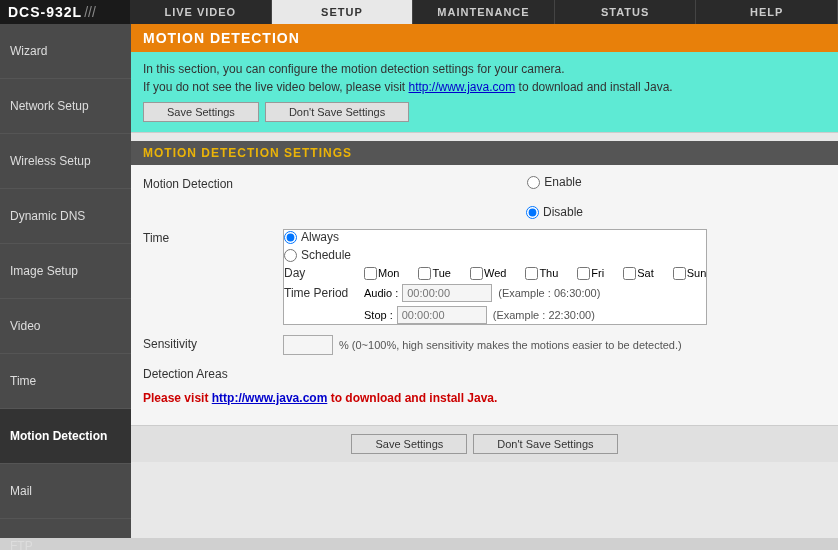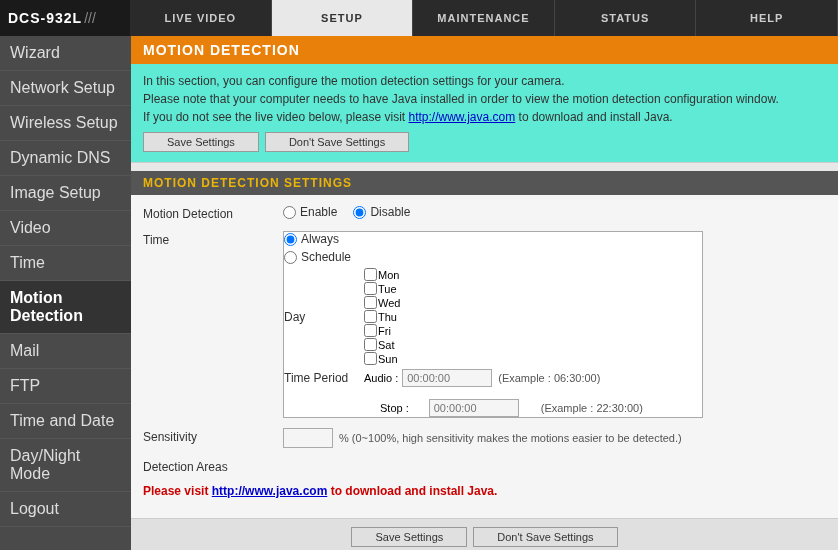--- a/index.html
+++ b/index.html
@@ -1,30 +1,30 @@
 <!DOCTYPE html>
 <html><head>
   <meta charset="utf-8">
   <style>
     * { margin: 0; padding: 0; box-sizing: border-box; }
     body { font-family: Arial, sans-serif; font-size: 12px; background: #d0d0d0; width: 838px; height: 550px; overflow: hidden; }
 
     
-    #top-nav { display: flex; background: #2a2a2a; height: 36px; align-items: stretch; }
+    #top-nav { display: flex; background: #2a2a2a; height: 24px; align-items: stretch; }
     #logo-area { width: 130px; background: #1a1a1a; display: flex; align-items: center; padding: 0 8px; flex-shrink: 0; }
     #logo-text { color: white; font-size: 16px; font-weight: bold; letter-spacing: 1px; }
     .nav-item { flex: 1; display: flex; align-items: center; justify-content: center; color: #ccc; font-size: 11px; font-weight: bold; letter-spacing: 1px; cursor: pointer; border-right: 1px solid #444; text-transform: uppercase; }
     .nav-item.active { background: #e8e8e8; color: #333; }
 
     
     #main { display: flex; height: calc(550px - 36px); }
 
     
     #sidebar { width: 131px; background: #4a4a4a; flex-shrink: 0; }
-    .sidebar-item { padding: 8px 10px; color: #ddd; font-size: 16px; cursor: pointer; border-bottom: 1px solid #555; }
+    .sidebar-item { padding: 20px 10px; color: #ddd; font-size: 12px; cursor: pointer; border-bottom: 1px solid #555; }
     .sidebar-item.active { background: #333; color: white; font-weight: bold; }
 
     
     #content { flex: 1; background: #e8e8e8; overflow-y: auto; padding: 0; }
 
     
     .section-header { background: #e8800a; padding: 6px 12px; }
     .section-header-title { color: white; font-size: 14px; font-weight: bold; letter-spacing: 1px; text-transform: uppercase; }
 
     
@@ -35,28 +35,28 @@
     .btn { padding: 3px 23px; background: #e0e0e0; border: 1px solid #999; cursor: pointer; font-size: 11px; color: #333; }
 
     
     .settings-header { background: #555; padding: 5px 12px; color: #eab308; font-size: 12px; font-weight: bold; letter-spacing: 1px; text-transform: uppercase; margin-top: 8px; }
     .settings-body { background: #f5f5f5; padding: 10px 12px; }
     .form-row { display: flex; align-items: flex-start; margin-bottom: 10px; }
     .form-label { width: 140px; flex-shrink: 0; color: #333; font-size: 12px; padding-top: 2px; }
     .form-control { flex: 1; }
 
     
-    .radio-group { display: flex; gap: 16px; align-items: center; }
+    .radio-group { display: flex; gap: 16px; align-items: center; flex-direction: column; }
     .radio-label { display: flex; align-items: center; gap: 4px; cursor: pointer; font-size: 12px; color: #333; }
 
     
     .time-box { border: 1px solid #aaa; background: white; display: inline-block; min-width: 420px; }
     .time-row { display: flex; align-items: center; margin-bottom: 4px; }
     .time-label { width: 80px; font-size: 12px; color: #333; }
-    .day-checkboxes { display: flex; align-items: flex-start; gap: 1px; flex-wrap: wrap; flex-direction: column; }
+    .day-checkboxes { display: flex; align-items: flex-start; gap: 19px; flex-wrap: wrap; }
     .day-checkbox-item { display: flex; align-items: center; gap: 1px; font-size: 11px; }
     .time-period-row { display: flex; align-items: center; margin-top: 4px; }
     .time-input { border: 1px solid #aaa; padding: 2px 4px; width: 90px; font-size: 11px; color: #999; background: #f5f5f5; }
     .time-example { color: #555; font-size: 11px; margin-left: 6px; }
 
     
     .sensitivity-input { border: 1px solid #aaa; padding: 2px 4px; width: 50px; font-size: 12px; background: #f5f5f5; color: #666; }
     .sensitivity-text { color: #555; font-size: 11px; margin-left: 6px; }
 
     
@@ -109,23 +109,20 @@
 
   <div id="content">
 
     <div class="section-header">
       <span class="section-header-title">MOTION DETECTION</span>
     </div>
 
     <div class="info-box">
       <div class="info-text">In this section, you can configure the motion detection settings for your camera.</div>
       <div class="info-text">
-        <span>Please note that your computer needs to have Java installed in order to view the motion detection configuration window.</span>
-      </div>
-      <div class="info-text">
         <span>If you do not see the live video below, please visit</span>
         <a class="info-link">http://www.java.com</a>
         <span>to download and install Java.</span>
       </div>
       <div class="button-row">
         <button class="btn">Save Settings</button>
         <button class="btn">Don't Save Settings</button>
       </div>
     </div>
 
@@ -204,21 +201,21 @@
               </div>
             </div>
             
             <div style="margin-top:4px;">
               <div class="time-period-row">
                 <div class="time-label">Time Period</div>
                 <span style="font-size:11px;margin-right:4px;">Audio :</span>
                 <input type="text" class="time-input" placeholder="00:00:00" style="">
                 <span class="time-example">(Example : 06:30:00)</span>
               </div>
-              <div class="time-period-row" style="margin-top:12px;gap:16px;">
+              <div class="time-period-row" style="margin-top:4px;">
                 <div class="time-label"></div>
                 <span style="font-size:11px;margin-right:4px;">Stop :</span>
                 <input type="text" class="time-input" placeholder="00:00:00" style="">
                 <span class="time-example">(Example : 22:30:00)</span>
               </div>
             </div>
           </div>
         </div>
       </div>
 

